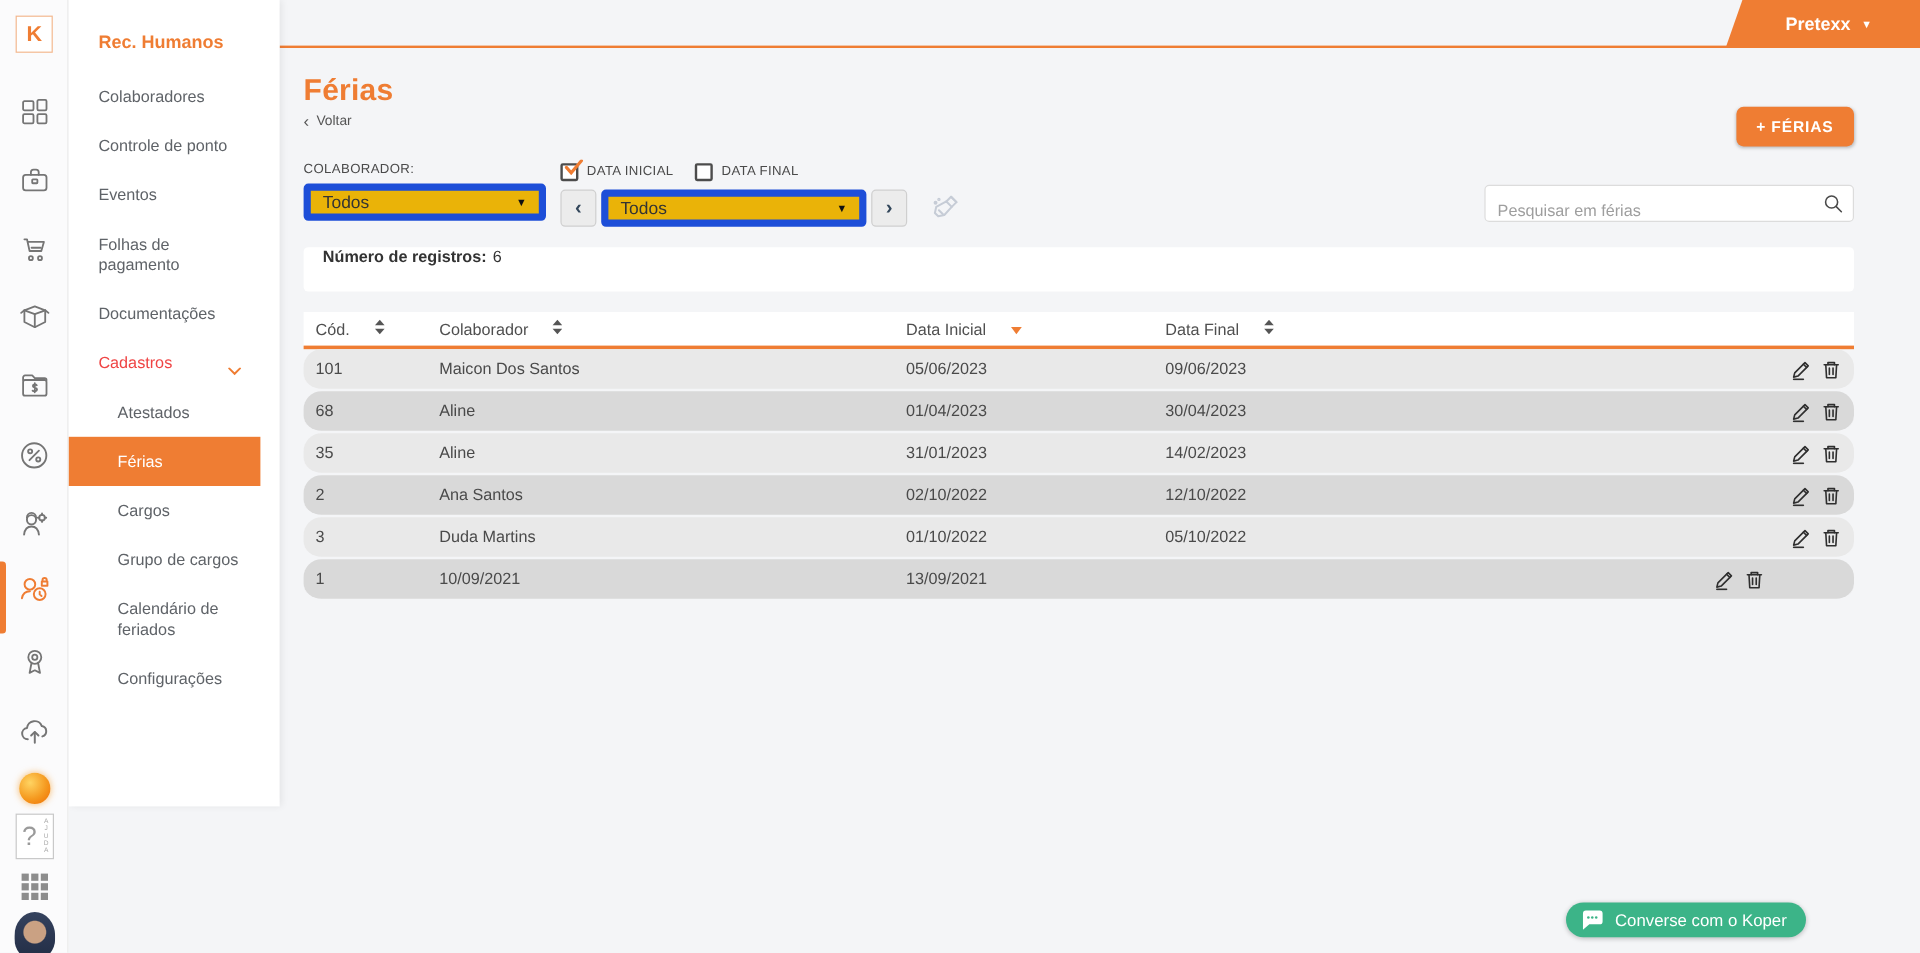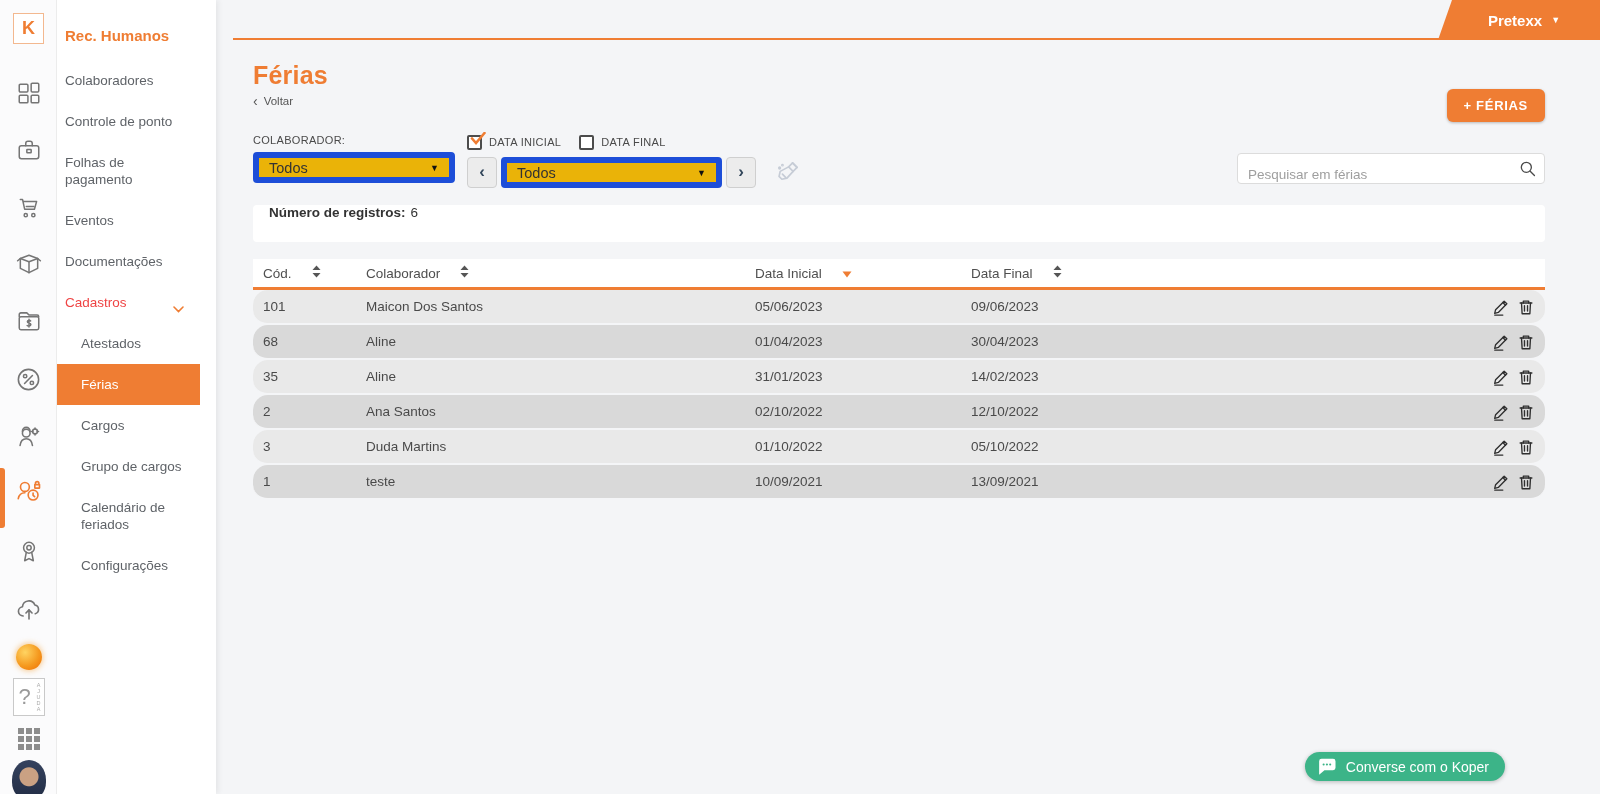--- a/index.html
+++ b/index.html
@@ -28,21 +28,21 @@
   .help-box .q { font-size:22px; color:#9a9a9a; margin-right:8px; }
   .help-vert { position:absolute; right:3px; top:3px; display:flex; flex-direction:column;
                font-size:5.5px; color:#aaa; line-height:6px; letter-spacing:0; text-align:center; }
   .apps-grid { display:grid; grid-template-columns:repeat(3,6px); grid-gap:2px; }
   .apps-grid span { width:6px; height:6px; background:#8d8d8d; }
   .avatar { width:34px; height:40px; border-radius:50% 50% 45% 45%;
             background:radial-gradient(circle at 50% 42%, #caa183 0 9px, rgba(0,0,0,0) 10px),
                        linear-gradient(180deg,#35425e 0%, #222d45 100%); }
 
   
-  .sidenav { position:fixed; left:40px; top:0; width:176px; height:794px; background:#fff;
+  .sidenav { position:fixed; left:57px; top:0; width:176px; height:672px; background:#fff;
              box-shadow:2px 0 6px rgba(0,0,0,.07); z-index:2; }
   .side-title { color:#ef7d33; font-weight:700; font-size:15px; padding:27px 0 0 25px; }
   .sidenav ul { list-style:none; margin:16px 16px 0 0; }
   .sidenav li { padding:12px 16px 12px 25px; font-size:13.5px; color:#5f6368; line-height:17px;
                 position:relative; cursor:pointer; }
   .sidenav li.sub { padding-left:41px; }
   .sidenav li.parent { color:#ef4444; }
   .sidenav li .chev-down { display:none; position:absolute; right:16px; top:50%; margin-top:-3px; }
   .sidenav li.parent .chev-down { display:block; }
   .sidenav li.active { background:#ef7d33; color:#fff; }
@@ -250,26 +250,26 @@
         <span class="lbl">Colaboradores</span>
         
       </li>
 
       <li class=" item">
         <span class="lbl">Controle de ponto</span>
         
       </li>
 
       <li class=" item">
+        <span class="lbl">Eventos</span>
+        
+      </li>
+
+      <li class=" item">
         <span class="lbl">Folhas de pagamento</span>
-        
-      </li>
-
-      <li class=" item">
-        <span class="lbl">Eventos</span>
         
       </li>
 
       <li class=" item">
         <span class="lbl">Documentações</span>
         
       </li>
 
       <li class=" item parent">
         <span class="lbl">Cadastros</span>
@@ -532,21 +532,20 @@
                 <path d="M7 5.5V3.5h6v2"></path>
                 <path d="M5 5.5l.7 12h8.6l.7-12"></path>
                 <path d="M8.3 8.5v6M11.7 8.5v6"></path>
               </svg>
             </span>
           </div>
         </div>
 
         <div class="trow">
           <div class="cell">1</div>
-          <div class="cell">teste</div>
           <div class="cell">10/09/2021</div>
           <div class="cell">13/09/2021</div>
           <div class="actions">
             <span class="icon-btn">
               <svg width="18" height="18" viewBox="0 0 20 20">
                 <path d="M13.5 3.5l3 3L7 16l-4 1 1-4z"></path>
                 <path d="M12 5l3 3"></path>
                 <path d="M3 19h9"></path>
               </svg>
             </span>

